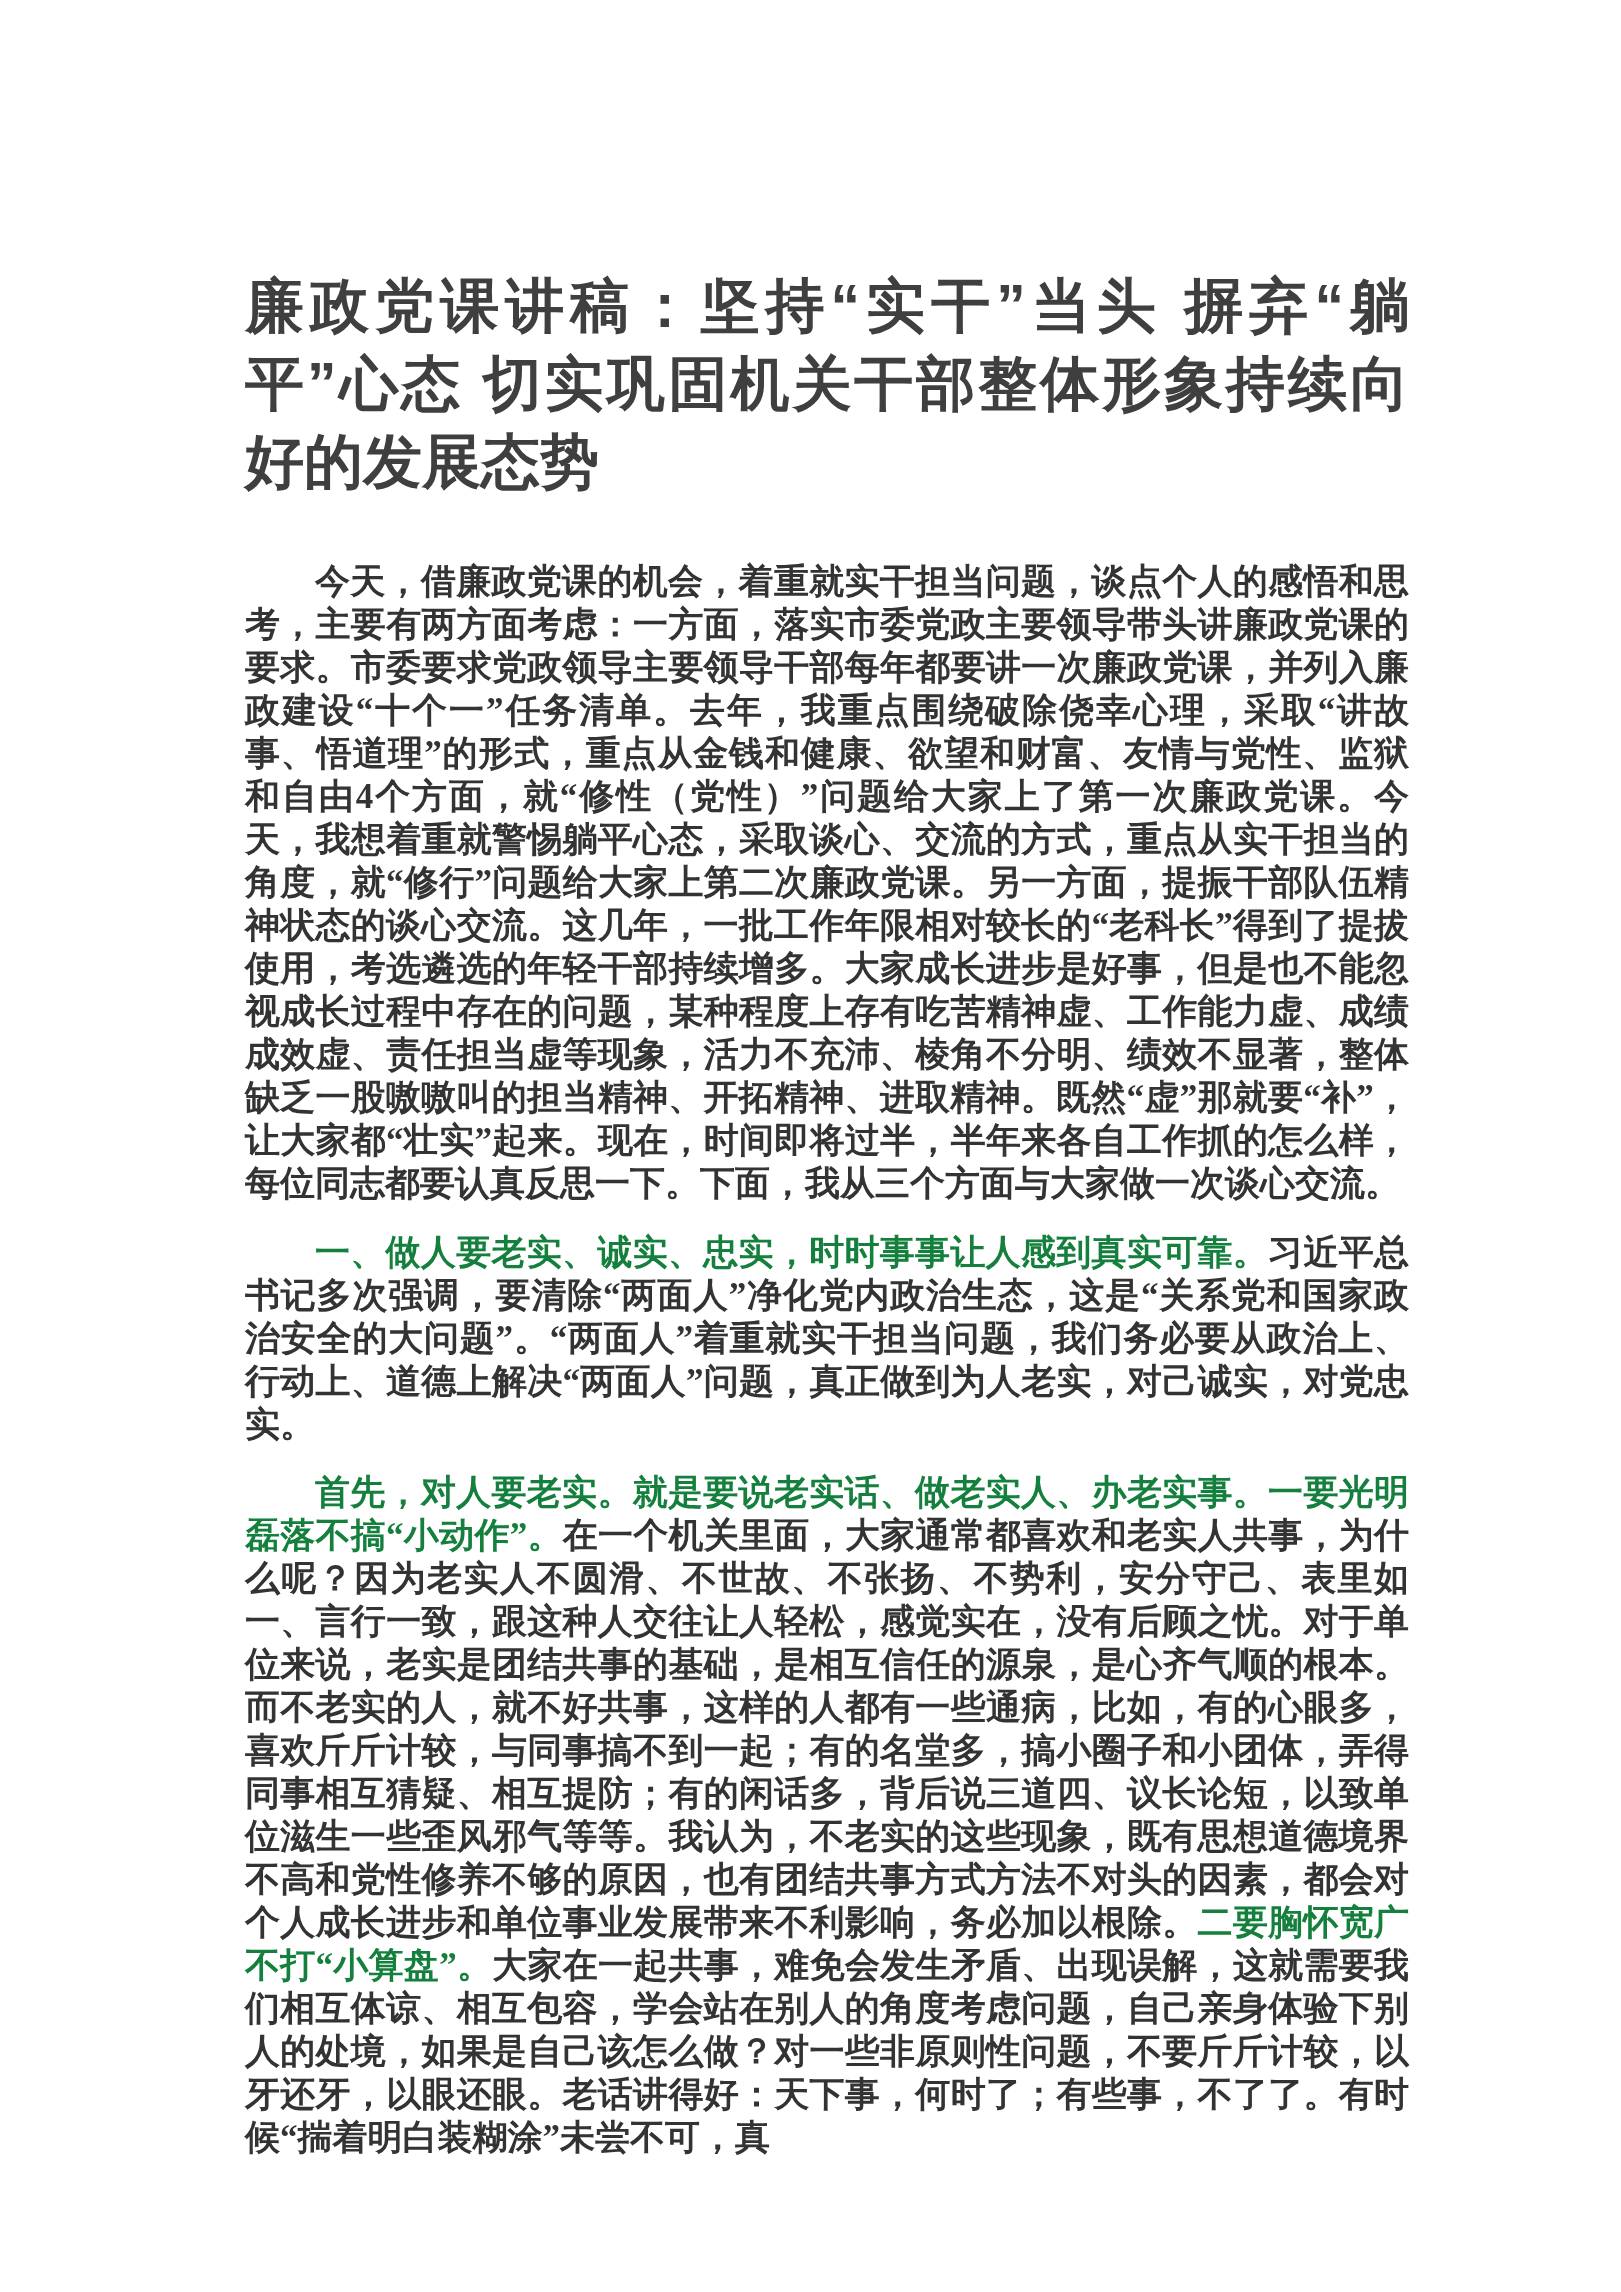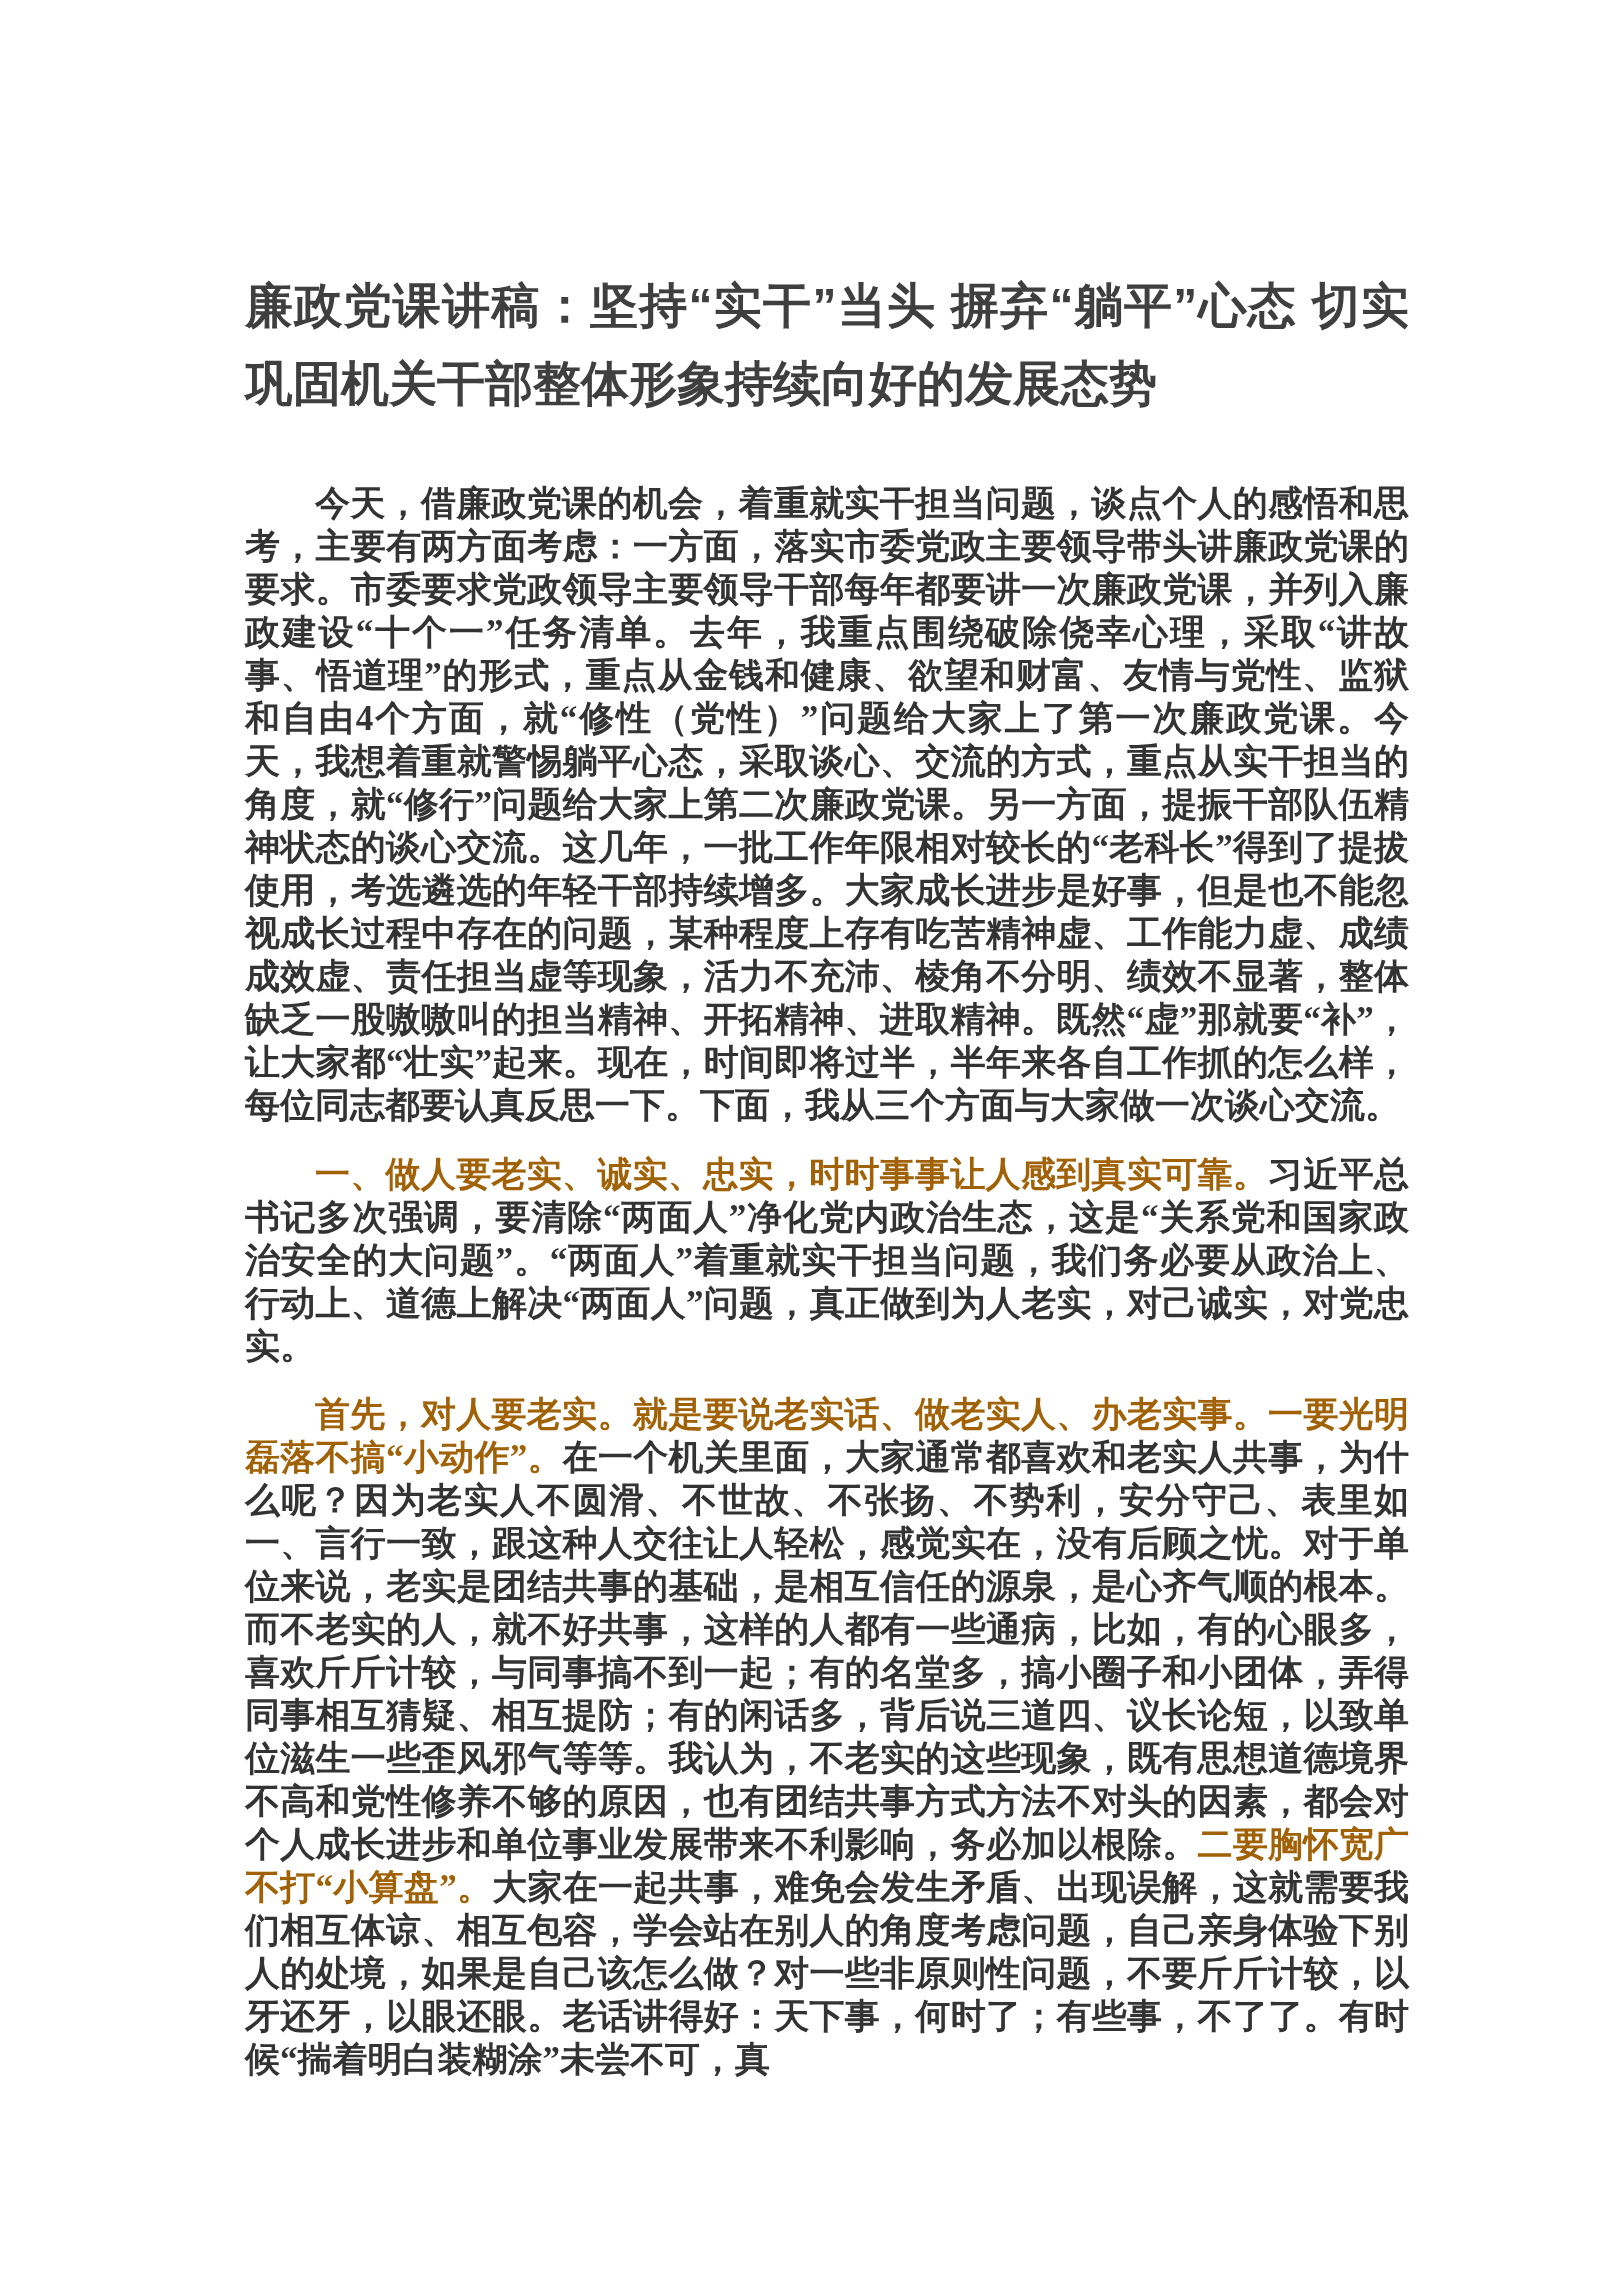--- a/index.html
+++ b/index.html
@@ -12,21 +12,21 @@
     width: 1621px;
     height: 2293px;
     background: #ffffff;
     overflow: hidden;
     box-sizing: border-box;
     padding: 267px 212px 0 245px;
   }
   .doc-title {
     font-family: "Liberation Sans", "DejaVu Sans", sans-serif;
     font-weight: 700;
-    font-size: 48px;
+    font-size: 59px;
     line-height: 78px;
     color: #3f3f3f;
     text-align: justify;
     text-justify: inter-ideograph;
     margin: 0 0 59px 0;
   }
   .doc-body {
     font-family: "Liberation Serif", "DejaVu Serif", serif;
     font-size: 35px;
     line-height: 43px;
@@ -38,21 +38,21 @@
     text-justify: inter-ideograph;
   }
   p.greeting {
     text-indent: 0;
   }
   p.para {
     text-indent: 2em;
   }
   .doc-body .run-bold {
     font-weight: 700;
-    color: #a16207;
+    color: #15803d;
   }
   .doc-body .run-normal {
     font-weight: 700;
   }
 </style>
 </head>
 <body>
 
 <div class="page">
   <h1 class="doc-title">廉政党课讲稿：坚持“实干”当头 摒弃“躺平”心态 切实巩固机关干部整体形象持续向好的发展态势</h1>

